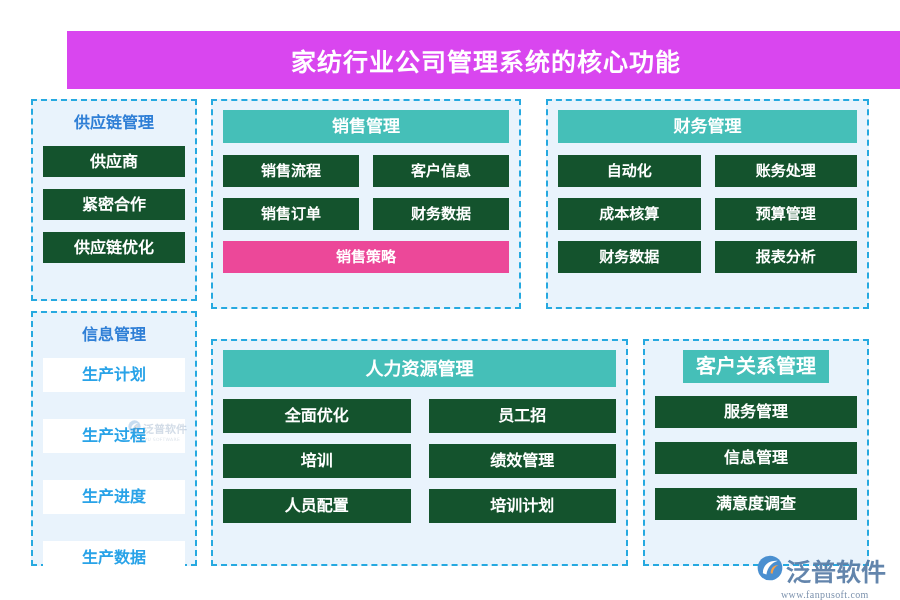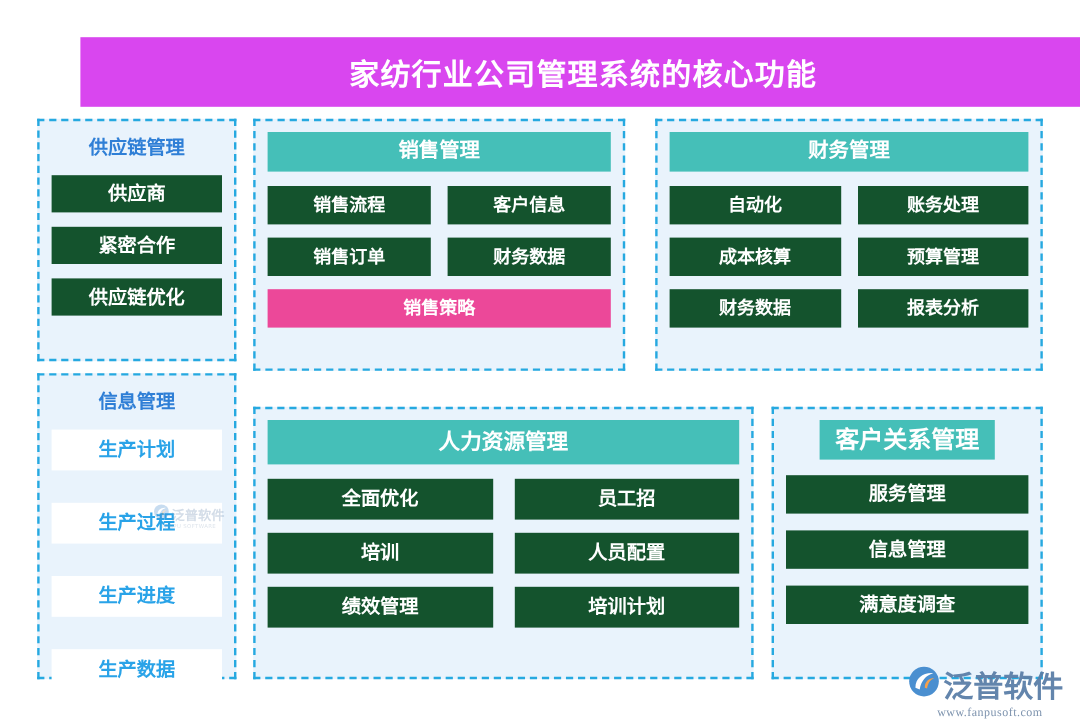--- a/index.html
+++ b/index.html
@@ -258,22 +258,22 @@
     </div>
   </div>
 
   <div class="panel" id="panel-hr">
     <div class="panel-inner">
       <div class="hdr-teal">人力资源管理</div>
       <div class="grid2 hr">
         <div class="chip orange">全面优化</div>
         <div class="chip orange">员工招</div>
         <div class="chip orange">培训</div>
+        <div class="chip orange">绩效管理</div>
         <div class="chip orange">人员配置</div>
-        <div class="chip orange">绩效管理</div>
         <div class="chip orange">培训计划</div>
       </div>
     </div>
   </div>
 
   <div class="panel" id="panel-crm">
     <div class="panel-inner">
       <div class="hdr-teal narrow">客户关系管理</div>
       <div class="stack">
         <div class="chip orange">服务管理</div>

